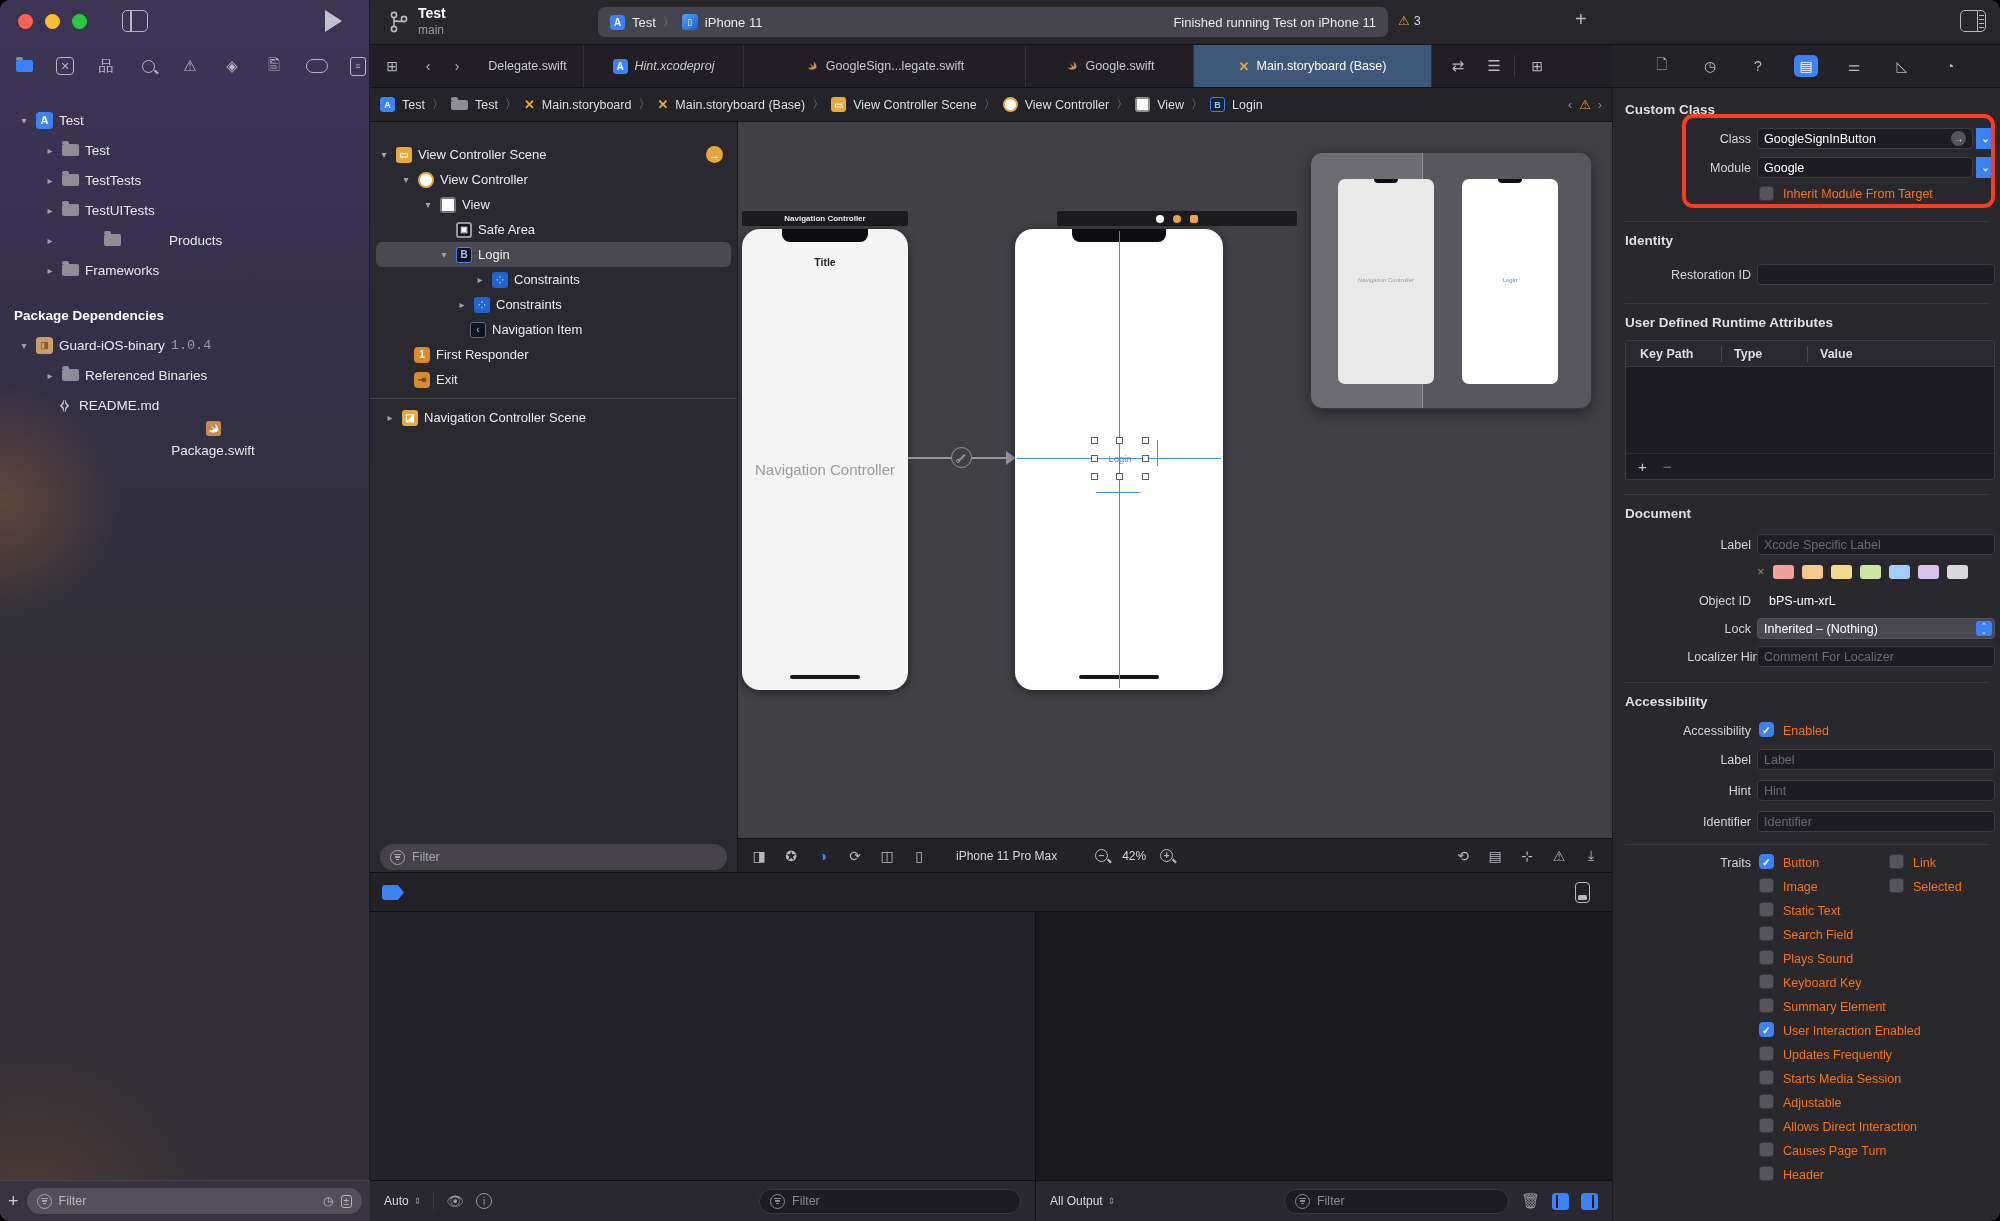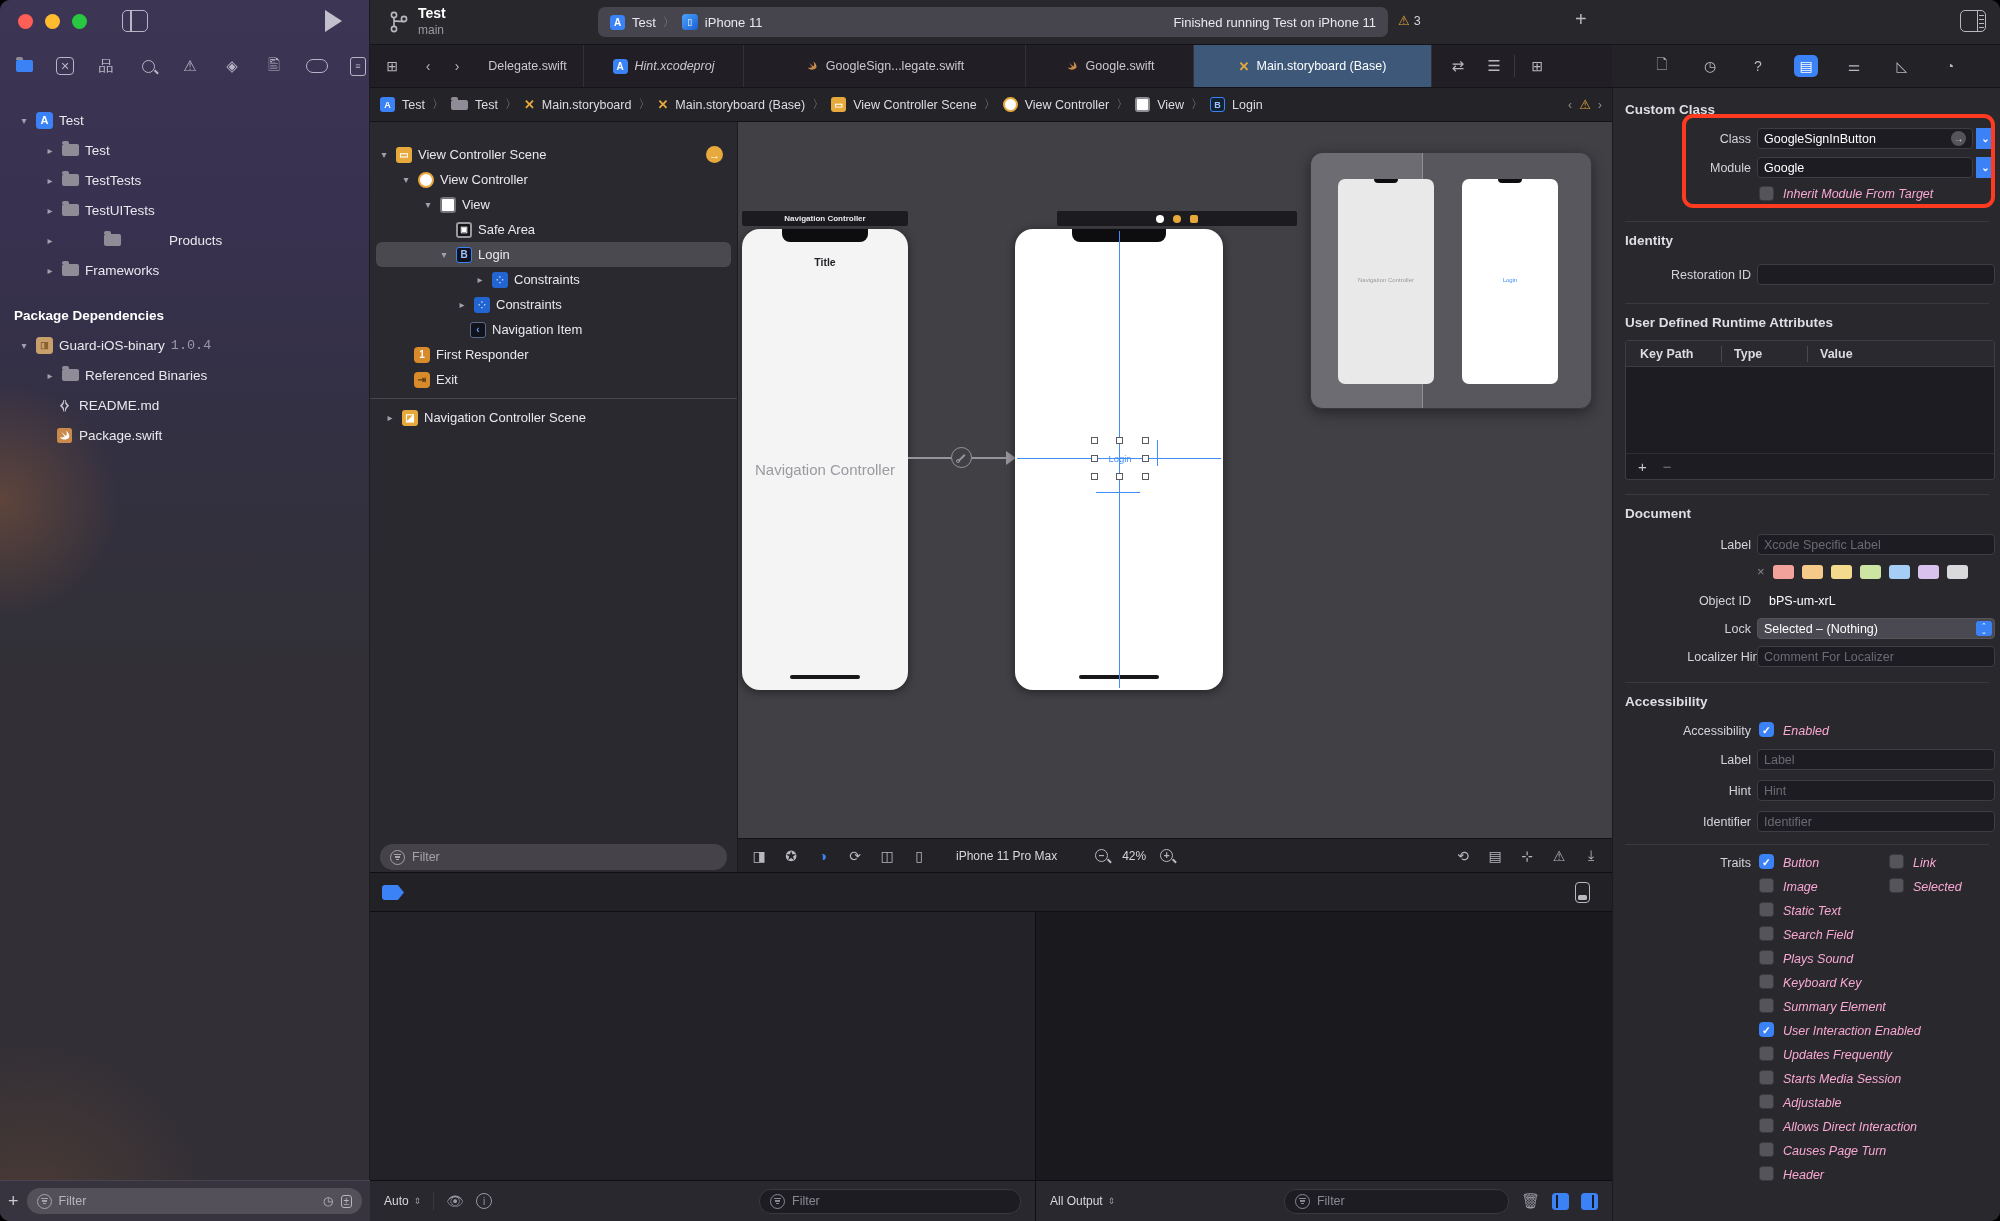--- a/index.html
+++ b/index.html
@@ -94,21 +94,21 @@
   .sec-title { font-weight:bold; font-size:13.5px; color:#dfdee4; }
   .ins-lbl { position:absolute; width:130px; text-align:right; color:#d5d4da; font-size:12.5px; }
   .field { position:absolute; height:21px; background:#1d1c22; border:1px solid #3e3d44; border-radius:4px; display:flex; align-items:center; padding:0 6px; color:#fff; font-size:12.5px; }
   .ph { color:#6b6a72; }
   .divider { position:absolute; left:12px; width:364px; height:1px; background:#3a393f; }
   .cb { position:absolute; width:15px; height:15px; border-radius:3.5px; background:#55545b; border:1px solid #3a393f; display:flex; align-items:center; justify-content:center; font-size:10.5px; color:#fff; }
   .cb.checked { background:#3b82f7; border-color:#3b82f7; }
   .cb.checked::after { content:"✓"; font-weight:bold; }
   .dd-btn { position:absolute; width:19px; height:21px; background:#3b82f7; border-radius:0 4px 4px 0; color:#fff; display:flex; align-items:center; justify-content:center; font-size:10px; font-weight:bold; }
   .swatch { width:21px; height:14px; border-radius:3px; }
-  .trait-lbl { color:#f9a8d4; font-size:12.5px;font-style:italic; }
+  .trait-lbl { color:#f97316; font-size:12.5px; }
   #red-annot { left:1682px; top:114px; width:313px; height:94px; border:4px solid #fe3b20; border-radius:11px; z-index:50; pointer-events:none; }
 </style>
 </head>
 <body>
 
 <div id="app" class="noselect">
 
   <div id="sidebar" class="abs">
 
     <div class="abs row" style="left:18px; top:14px; gap:12px;">
@@ -183,21 +183,21 @@
       </div>
       <div class="tree-row" style="padding-left:44px;">
         <span class="chev chev-r"></span>
         <span class="folder-ico"></span>
         <span>Referenced Binaries</span>
       </div>
       <div class="tree-row" style="padding-left:56px;">
         <span class="mini-ico" style="color:#c9c6d2; font-size:13px;">⧼⧽</span>
         <span>README.md</span>
       </div>
-      <div class="tree-row" style="padding-left:56px;">
+      <div class="tree-row" style="padding-left:56px;flex-direction:column;">
         <span class="mini-ico">
             <svg width="15" height="15" viewBox="0 0 16 16">
               <rect width="16" height="16" rx="3" fill="#c98a4b"></rect>
               <path d="M3 10 C6 13 10 13 13 10 C13.6 8 12.5 4.5 9.5 2.8 C11 5.5 10.5 7.5 9.5 8.6 C7.5 7 5.5 5 4.6 3.8 C6 6.4 7.5 8.2 8.3 9.1 C6.6 9.9 4.6 10.4 3 10 Z" fill="#fff"></path>
             </svg>
           </span>
         <span>Package.swift</span>
       </div>
     </div>
 
@@ -573,21 +573,21 @@
       <span class="swatch" style="background:#f4da8d;"></span>
       <span class="swatch" style="background:#cde5a2;"></span>
       <span class="swatch" style="background:#a6cdf5;"></span>
       <span class="swatch" style="background:#d9c2ee;"></span>
       <span class="swatch" style="background:#d9d9db;"></span>
     </div>
     <div class="ins-lbl" style="left:8px; top:506px;">Object ID</div>
     <div class="abs" style="left:146px; top:506px; color:#fff;margin-left:10px;">bPS-um-xrL</div>
     <div class="ins-lbl" style="left:8px; top:534px;">Lock</div>
     <div class="field" style="left:144px; top:530px; width:238px; background:#4a4951; border-color:#55545b;">
-      <span>Selected – (Nothing)</span>
+      <span>Inherited – (Nothing)</span>
       <span style="position:absolute; right:2px; top:2px; bottom:2px; width:16px; background:#3b82f7; border-radius:3px; color:#fff; font-size:7px; display:flex; flex-direction:column; align-items:center; justify-content:center; line-height:6px;">⌃<br>⌄</span>
     </div>
     <div class="ins-lbl" style="left:20px; top:562px;text-align:right;">Localizer Hint</div>
     <div class="field" style="left:144px; top:558px; width:238px;">
       <span class="ph">Comment For Localizer</span>
     </div>
 
     <div class="divider" style="top:594px;"></div>
 
     <div class="abs sec-title" style="left:12px; top:606px;">Accessibility</div>

